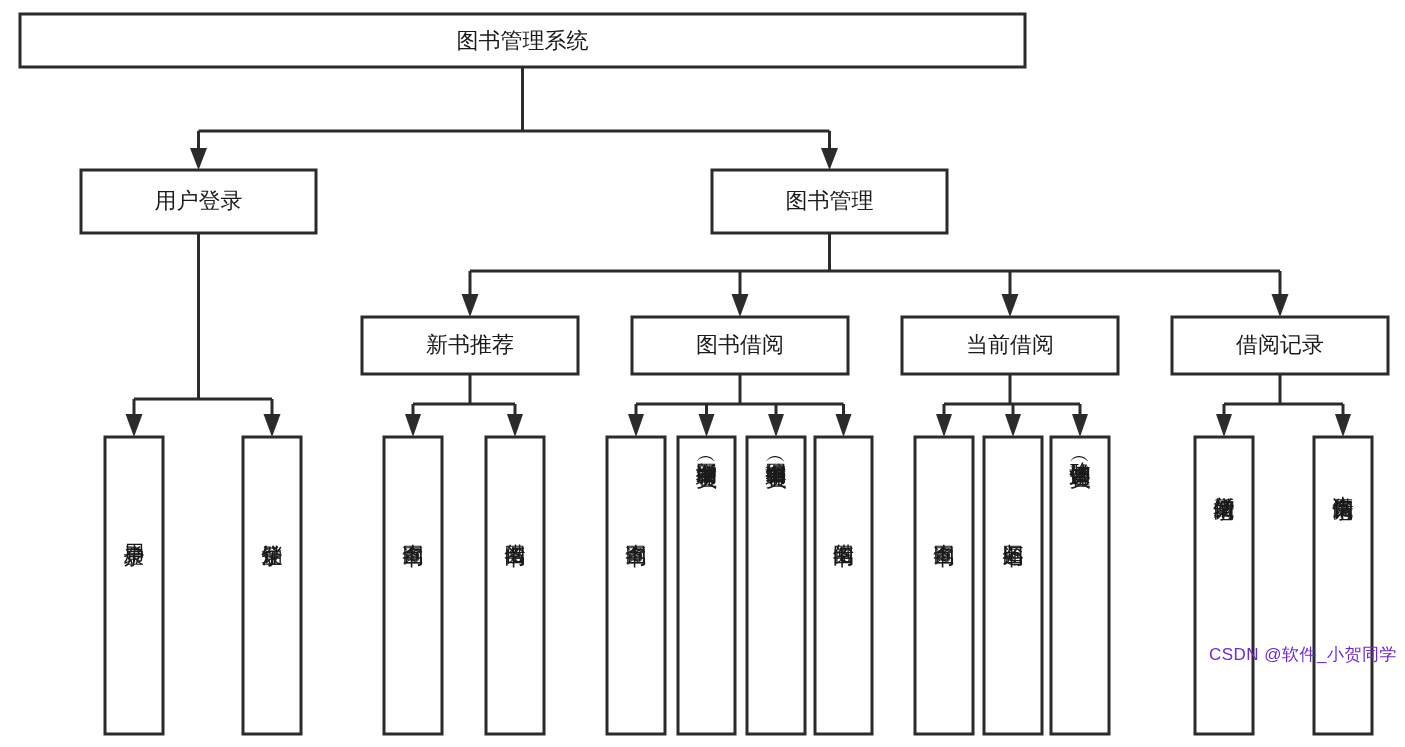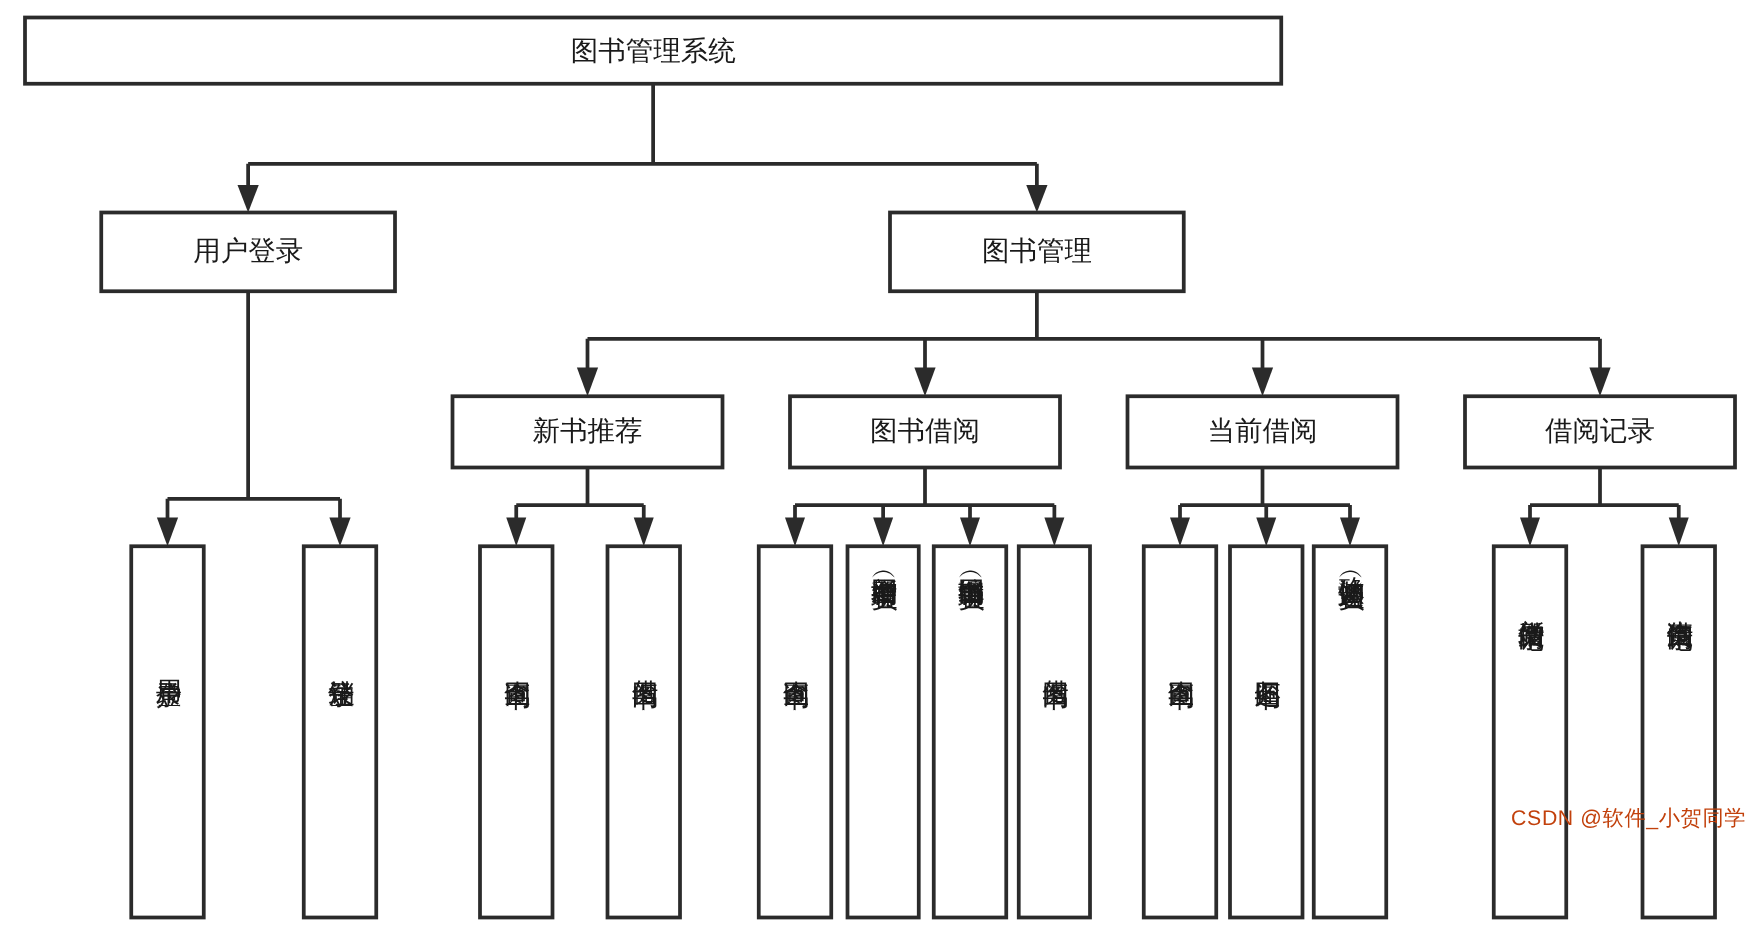--- a/index.html
+++ b/index.html
@@ -64,21 +64,21 @@
     align-items: center;
     justify-content: flex-start;
     pointer-events: none;
   }
   #watermark {
     position: absolute;
     right: 8px;
     bottom: 6px;
     font-family: "Liberation Sans", "DejaVu Sans", sans-serif;
     font-size: 17px;
-    color: #c2410c;
+    color: #6d28d9;
     letter-spacing: 0.5px;
     user-select: none;
   }
 </style>
 </head>
 <body>
 
 <div id="diagram-root">
 
   <svg id="flow-svg" viewBox="0 0 1405 747">

